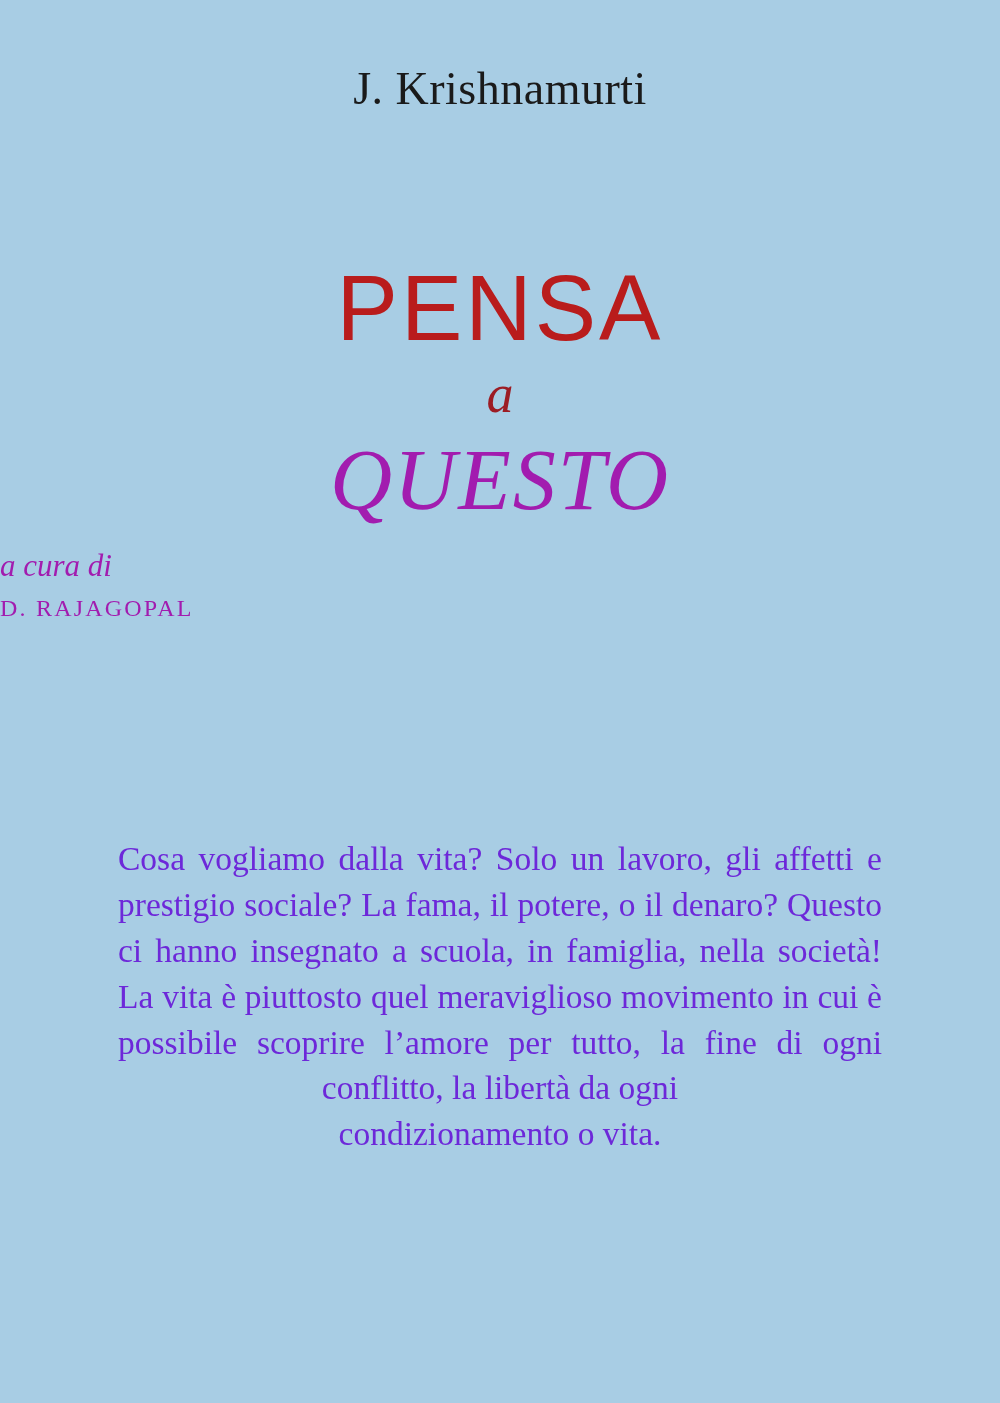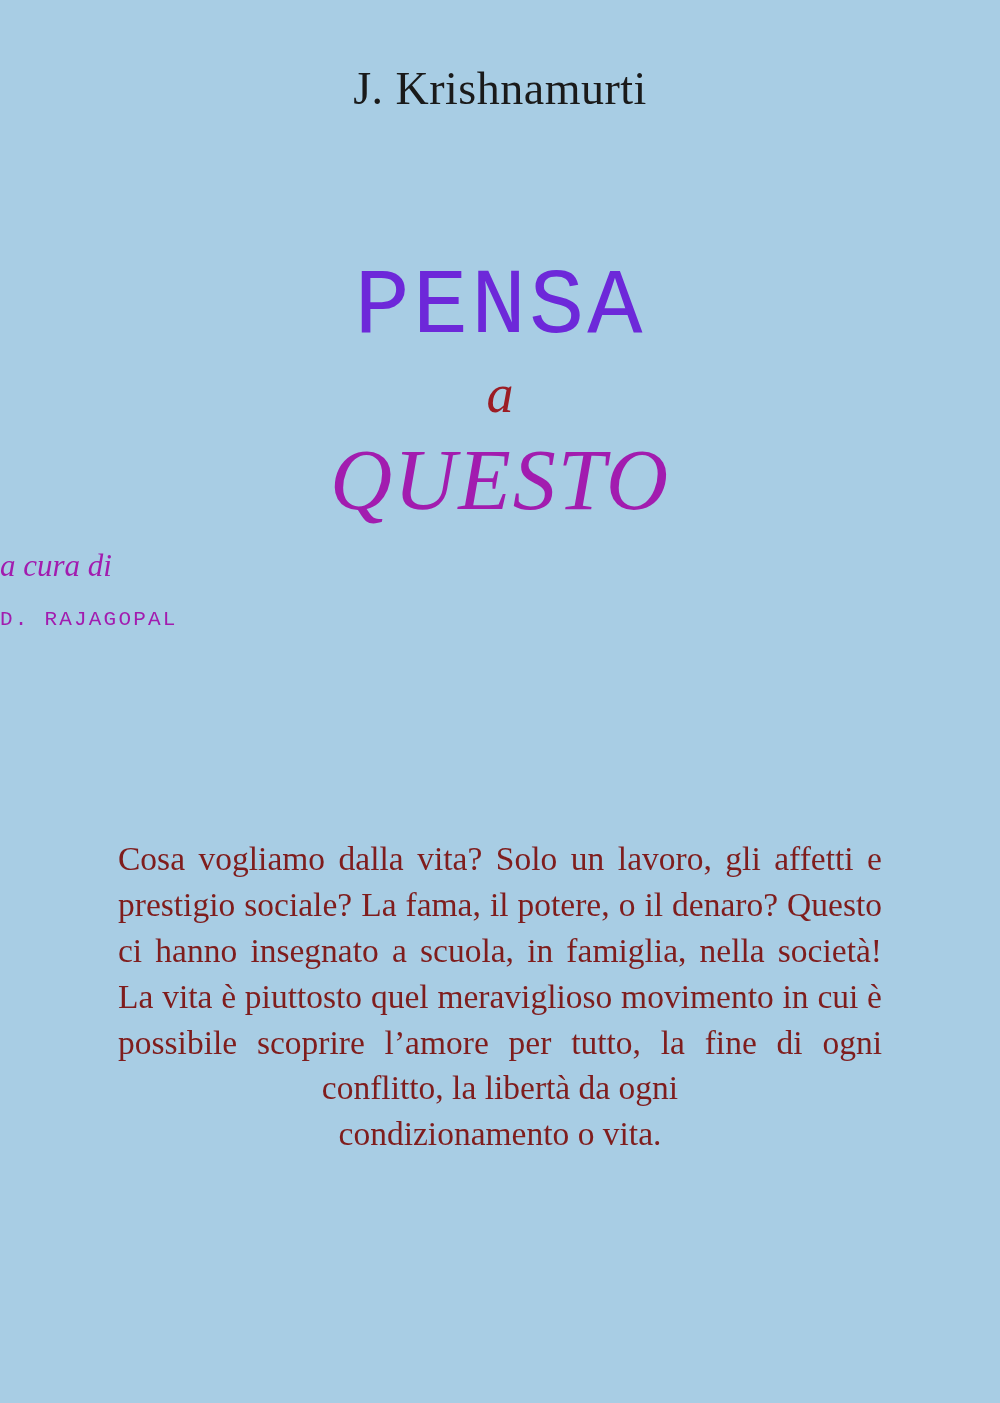--- a/index.html
+++ b/index.html
@@ -33,25 +33,25 @@
   }
   .title-block {
     position: absolute;
     top: 262px;
     left: 0;
     width: 100%;
     text-align: center;
     color: #9c1c24;
   }
   .title-line1 {
-    font-family: Liberation Mono, monospace;
+    font-family: Liberation Sans, sans-serif;
     font-size: 92px;
     line-height: 1.0;
     letter-spacing: 3px;
-    color: #6d28d9;
+    color: #b91c1c;
   }
   .title-line2 {
     font-family: "Liberation Serif", serif;
     font-style: italic;
     font-size: 54px;
     line-height: 1.5;
     color: #9c1c24;
   }
   .title-line3 {
     font-family: "Liberation Serif", serif;
@@ -68,37 +68,37 @@
     width: 100%;
     color: #a21caf;
   }
   .editor-by {
     font-family: "Liberation Serif", serif;
     font-style: italic;
     font-size: 31px;
     line-height: 1.3;
   }
   .editor-name {
-    font-family: Liberation Mono, monospace;
-    font-size: 21px;
+    font-family: Liberation Serif, serif;
+    font-size: 24px;
     letter-spacing: 2.2px;
     line-height: 1.5;
-    margin-top: 18px;
+    margin-top: 4px;
   }
   .blurb {
     position: absolute;
     top: 836px;
     left: 118px;
     width: 764px;
     text-align: justify;
     text-align-last: center;
     font-family: "Liberation Serif", serif;
     font-size: 33.5px;
     line-height: 1.37;
-    color: #7f1d1d;
+    color: #6d28d9;
     word-spacing: 0px;
   }
   .blurb .last {
     display: block;
     text-align: center;
   }
   .publisher {
     position: absolute;
     top: 1245px;
     left: 0;

